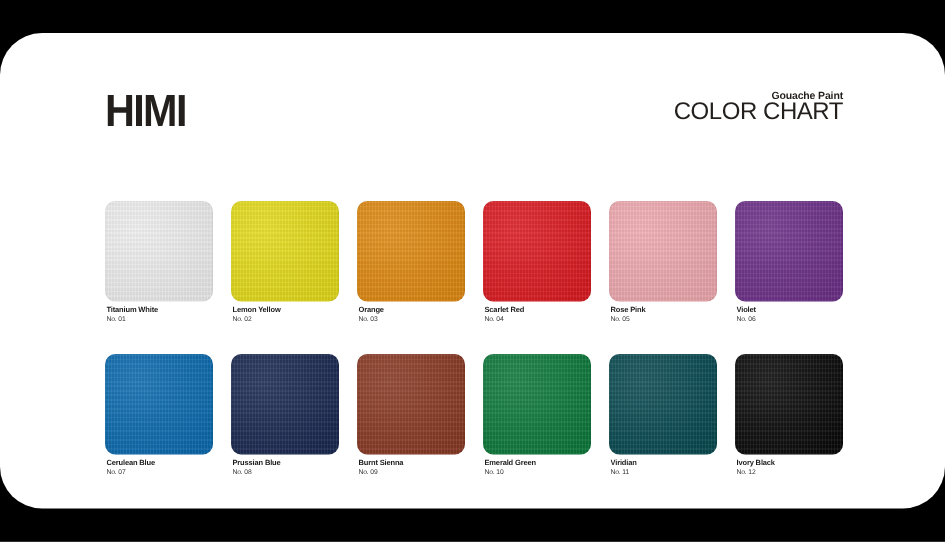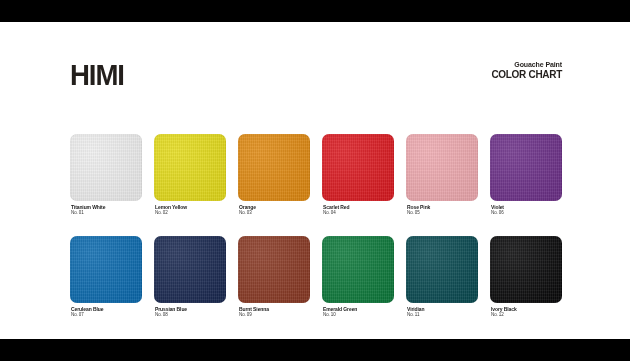--- a/index.html
+++ b/index.html
@@ -22,20 +22,21 @@
   }
 
   
   #card {
     position: absolute;
     left: 0;
     top: 22px;
     width: 630px;
     height: 317px;
     background: #ffffff;
+    border-radius: 28px;
   }
 
   
   #header {
     position: absolute;
     left: 70px;
     top: 38px;
     width: 492px;
     height: 34px;
   }
@@ -64,23 +65,23 @@
   }
   #header-right .hr-line1 {
     font-size: 7px;
     line-height: 8px;
     font-weight: 700;
     color: #231f1c;
     letter-spacing: -0.1px;
     white-space: nowrap;
   }
   #header-right .hr-line2 {
-    font-size: 10px;
+    font-size: 16px;
     line-height: 12px;
-    font-weight: 700;
+    font-weight: 400;
     color: #231f1c;
     letter-spacing: -0.3px;
     white-space: nowrap;
   }
 
   
   #grid {
     position: absolute;
     left: 70px;
     top: 112px;

